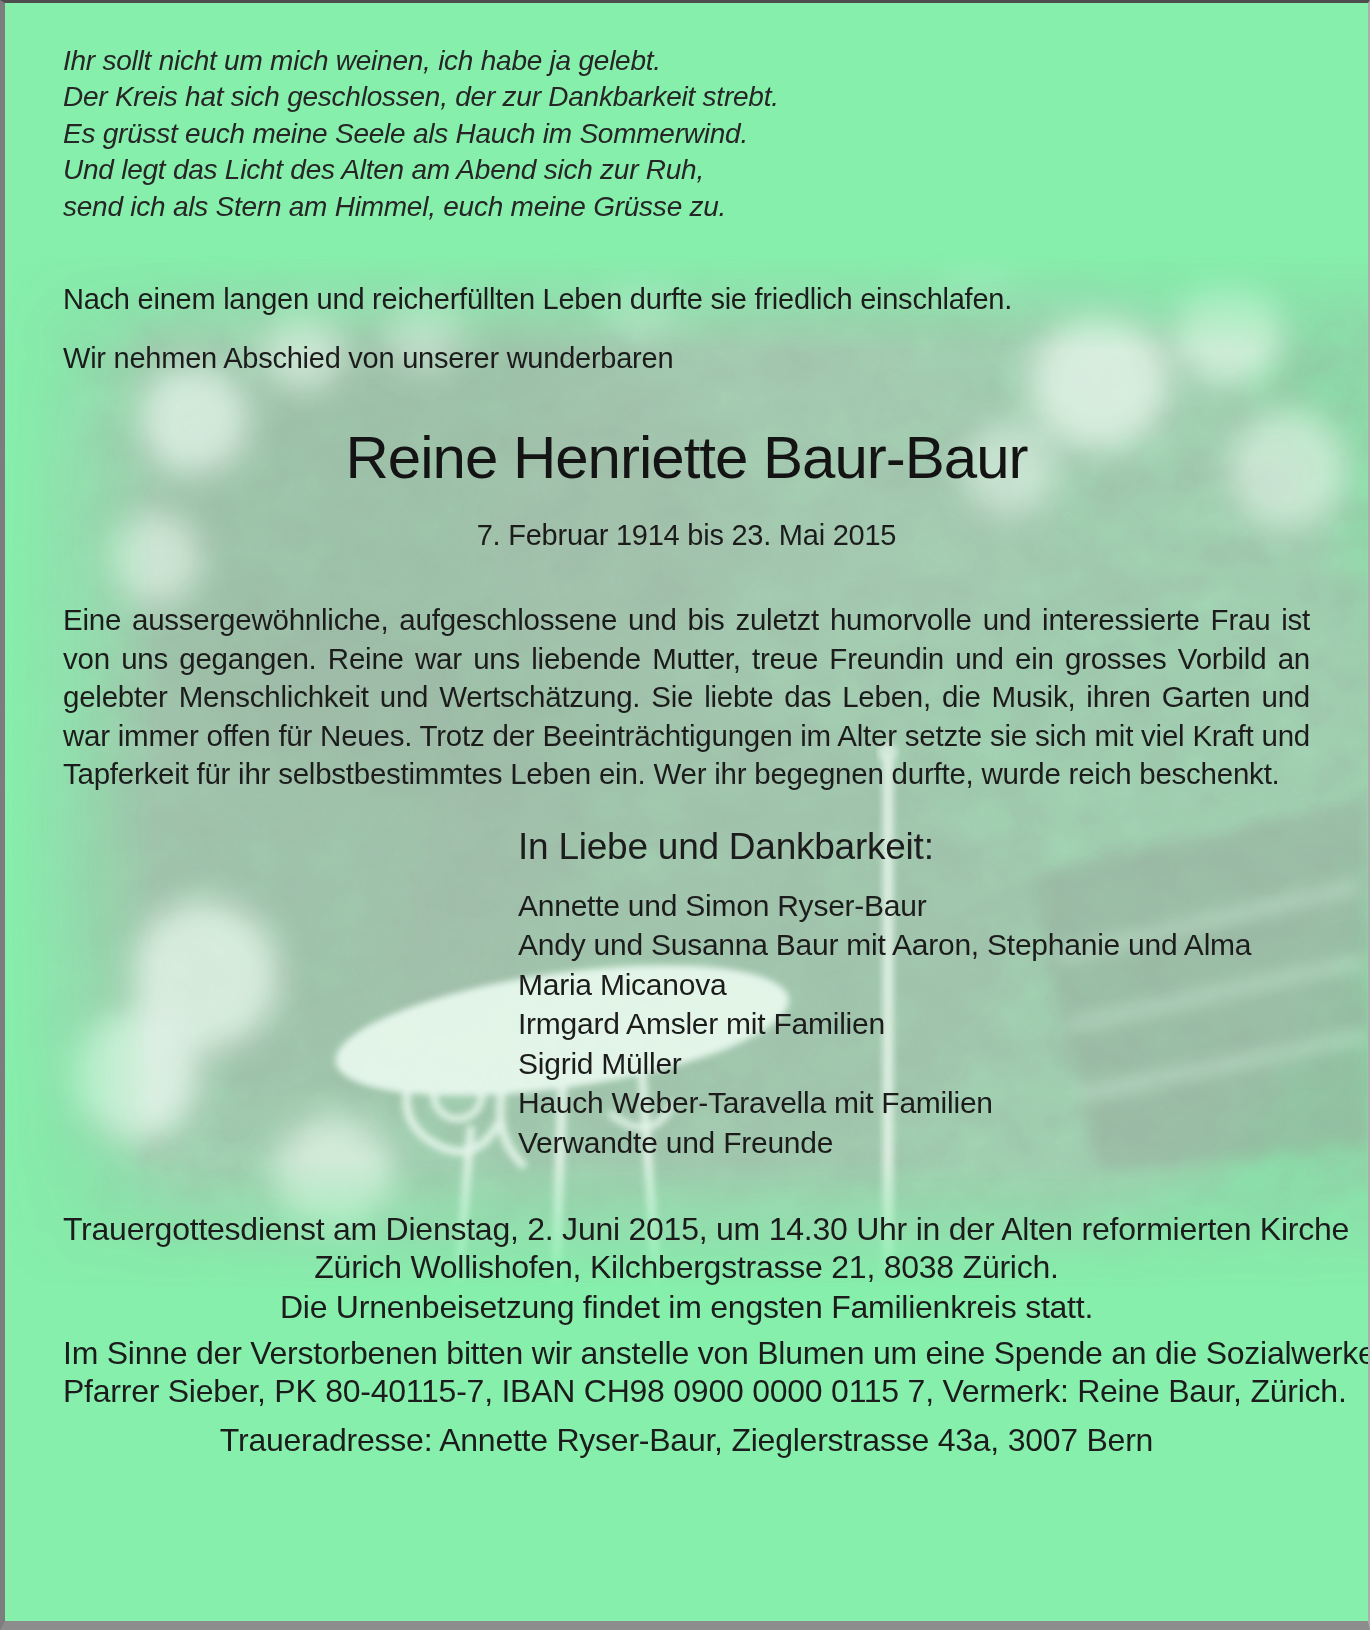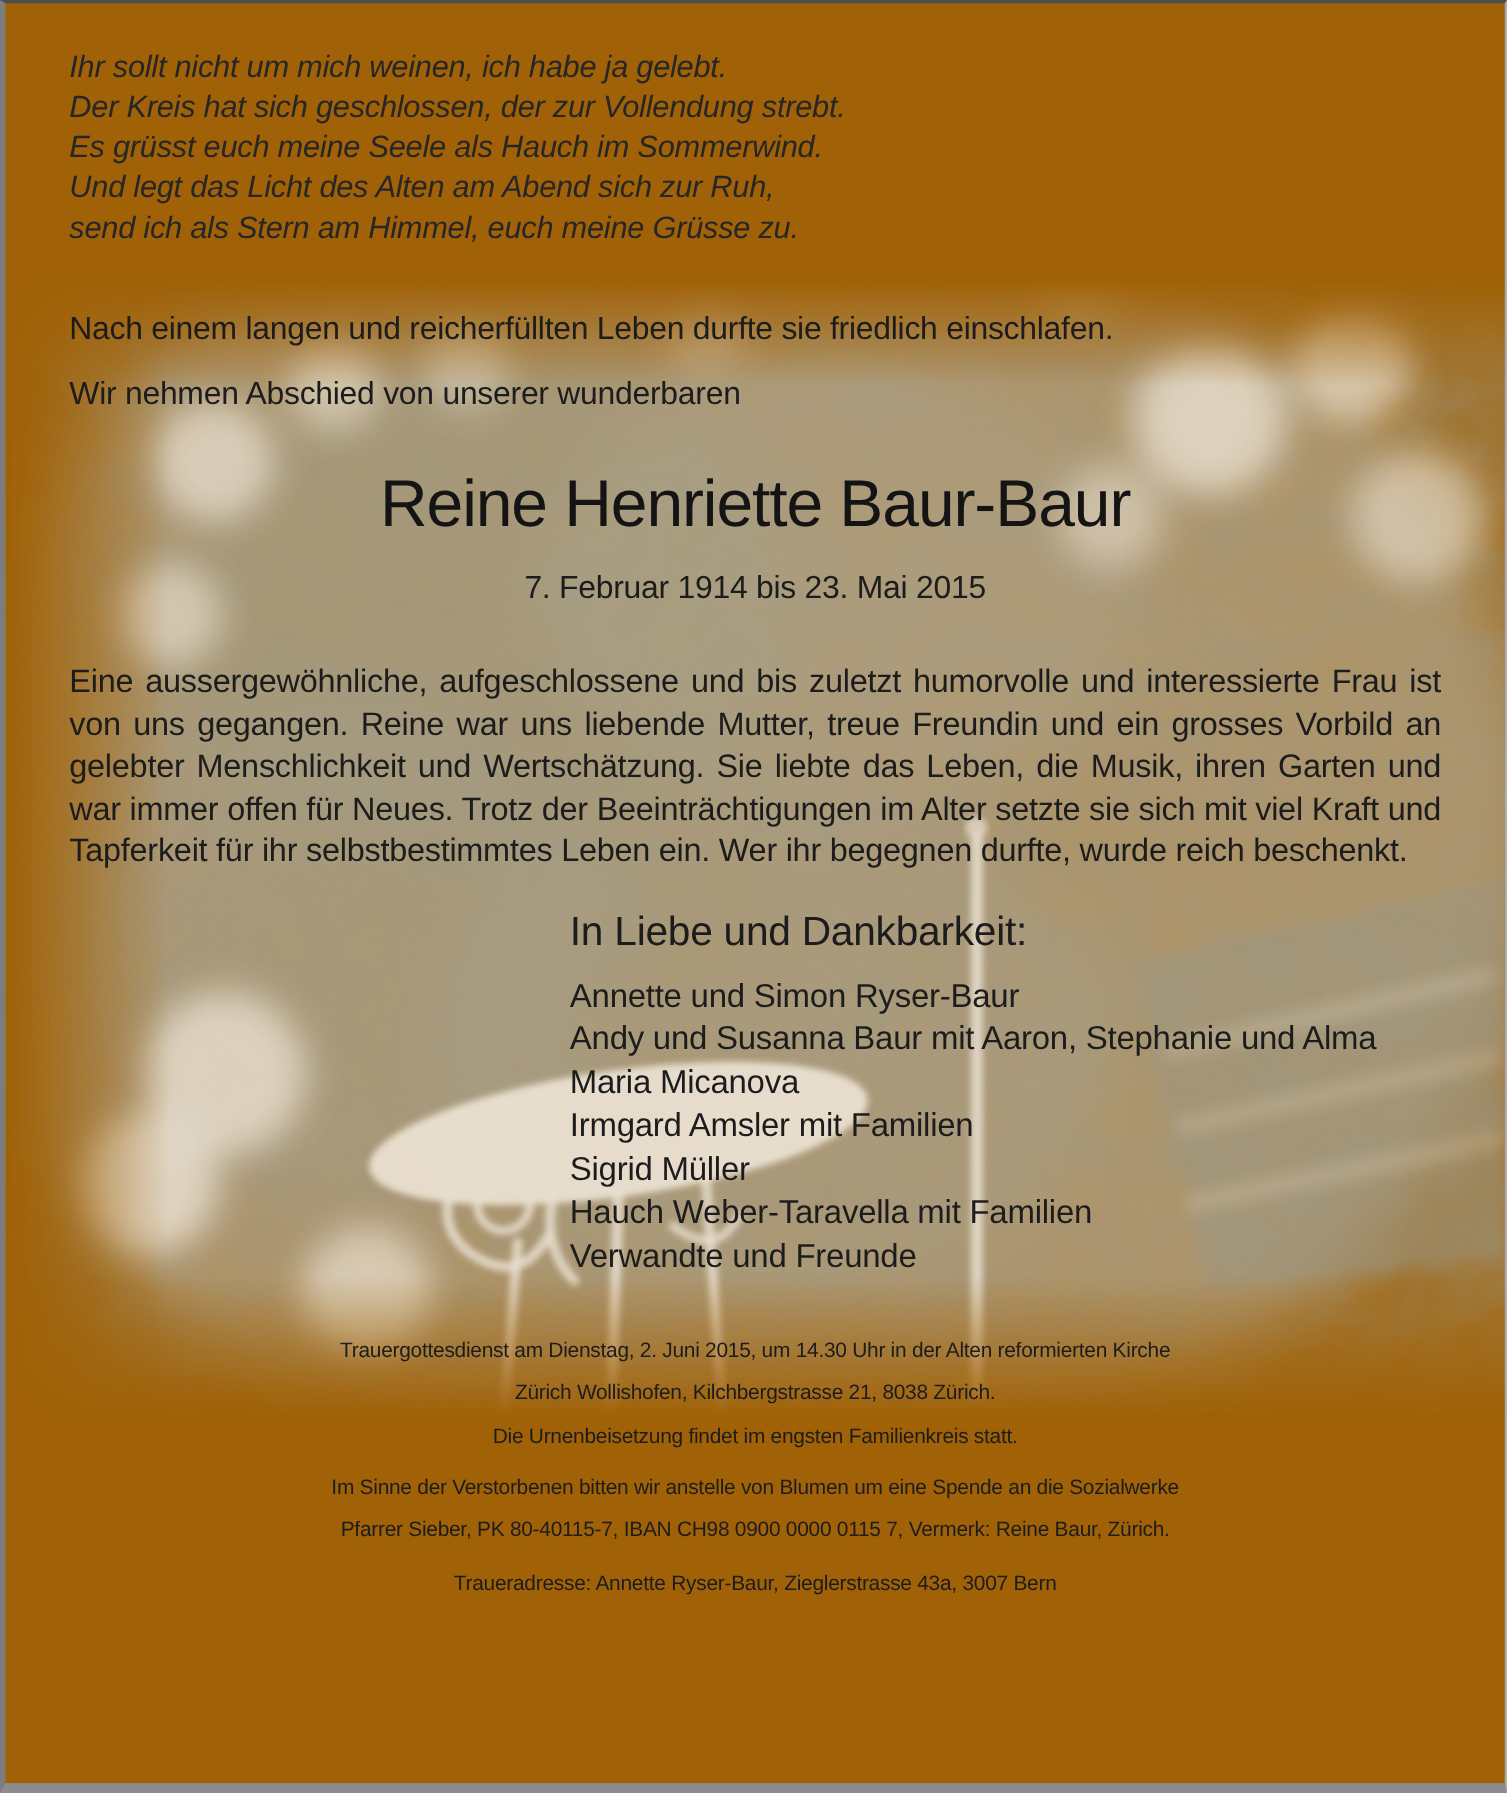--- a/index.html
+++ b/index.html
@@ -2,21 +2,21 @@
 <html><head>
 <meta charset="utf-8">
 <style>
   * { margin:0; padding:0; box-sizing:border-box; }
   html,body { background:#ffffff; }
   body { width:1370px; }
 
   .card {
     position:relative;
     width:1370px; height:1630px;
-    background:#a16207;
+    background:#86efac;
     border-top:3px solid #4e4e4e;
     border-left:5px solid #7d7d7d;
     border-right:2px solid #adadad;
     border-bottom:9px solid #8c8c8c;
     overflow:hidden;
   }
 
   .bg {
     position:absolute; left:0; top:0;
     width:100%; height:100%;
@@ -72,21 +72,21 @@
     margin:34px 0 0 455px;
     font-size:37px;
     line-height:37px;
   }
   .mourners-list {
     margin:21px 0 0 455px;
     font-size:30px;
     line-height:39.5px;
   }
 
-  .footer { text-align:center; font-size:19px; }
+  .footer { text-align:center; font-size:32px; }
   .footer .line { white-space:nowrap; line-height:38px; }
   .service  { margin-top:48px; }
   .burial   { margin-top:2px; }
   .donation { margin-top:8px; }
   .address  { margin-top:11px; }
 </style>
 </head>
 <body>
 
 <div class="card">
@@ -189,21 +189,21 @@
         <path d="M640,1075 L655,1290" stroke-width="9" opacity="0.85"></path>
         <path d="M610,1120 q40,30 60,-10" stroke-width="8" opacity="0.8"></path>
       </g>
     </g>
   </svg>
 
   <div class="content">
 
     <div class="poem">
       <div class="poem-line">Ihr sollt nicht um mich weinen, ich habe ja gelebt.</div>
-      <div class="poem-line">Der Kreis hat sich geschlossen, der zur Vollendung strebt.</div>
+      <div class="poem-line">Der Kreis hat sich geschlossen, der zur Dankbarkeit strebt.</div>
       <div class="poem-line">Es grüsst euch meine Seele als Hauch im Sommerwind.</div>
       <div class="poem-line">Und legt das Licht des Alten am Abend sich zur Ruh,</div>
       <div class="poem-line">send ich als Stern am Himmel, euch meine Grüsse zu.</div>
     </div>
 
     <p class="intro intro-1">Nach einem langen und reicherfüllten Leben durfte sie friedlich einschlafen.</p>
     <p class="intro intro-2">Wir nehmen Abschied von unserer wunderbaren</p>
 
     <h1 class="name">Reine Henriette Baur-Baur</h1>
     <div class="dates">7. Februar 1914 bis 23. Mai 2015</div>

